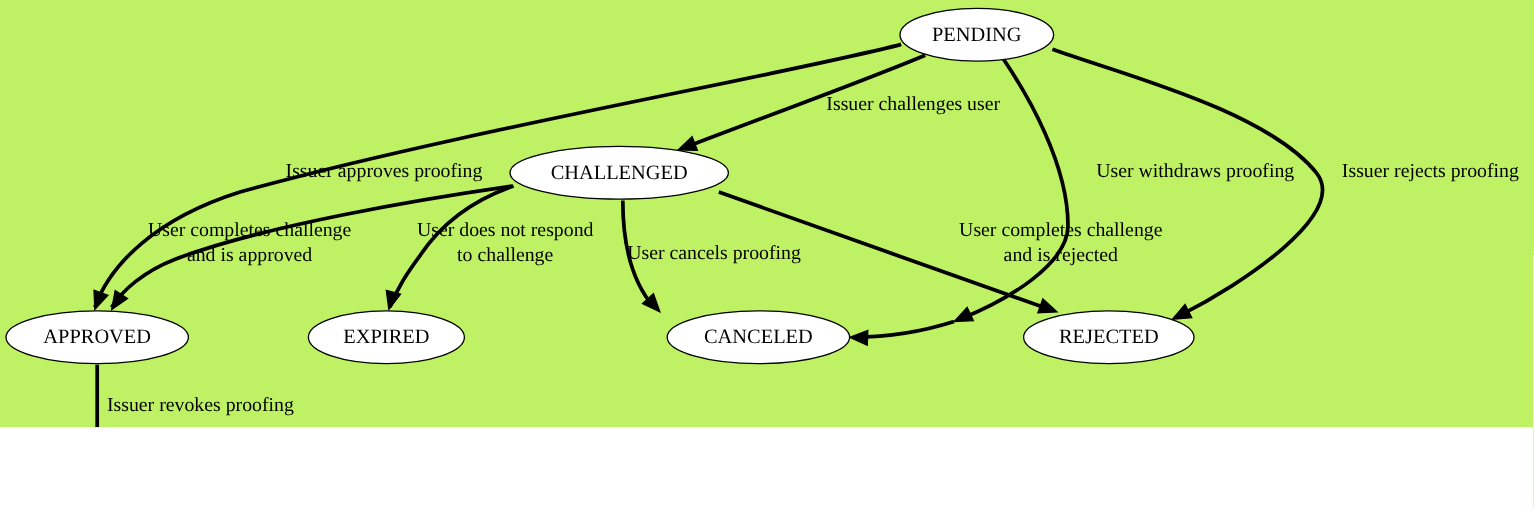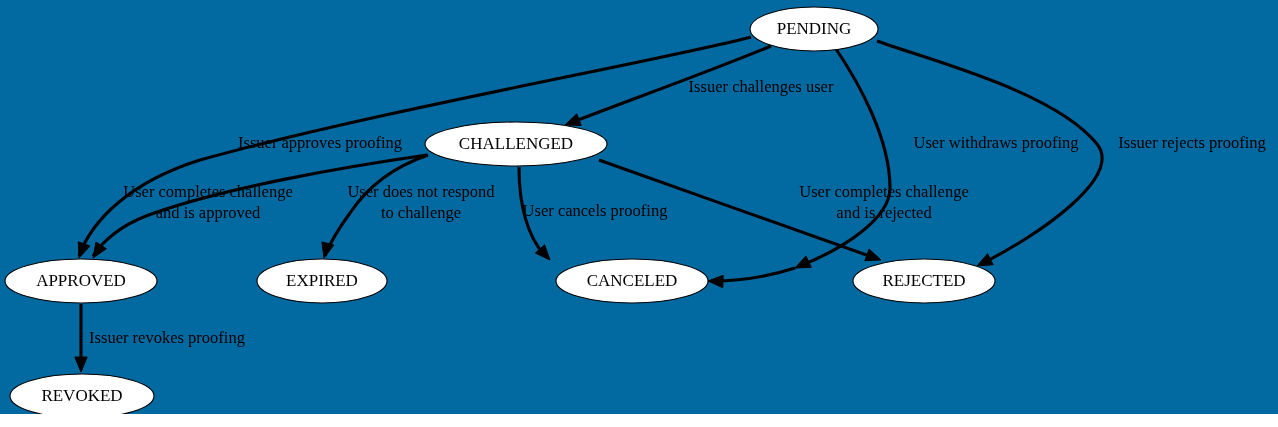--- a/index.html
+++ b/index.html
@@ -3,22 +3,22 @@
 <meta charset="utf-8">
 <style>
   html, body {
     margin: 0;
     padding: 0;
     background: #ffffff;
   }
   #canvas {
     position: relative;
     width: 1278px;
-    height: 414px;
-    background: #0369a1;
+    height: 356px;
+    background: #bef264;
     overflow: hidden;
     font-family: "Liberation Serif", "DejaVu Serif", serif;
   }
   svg#graph {
     position: absolute;
     left: 0;
     top: 0;
     width: 1278px;
     height: 427px;
   }

